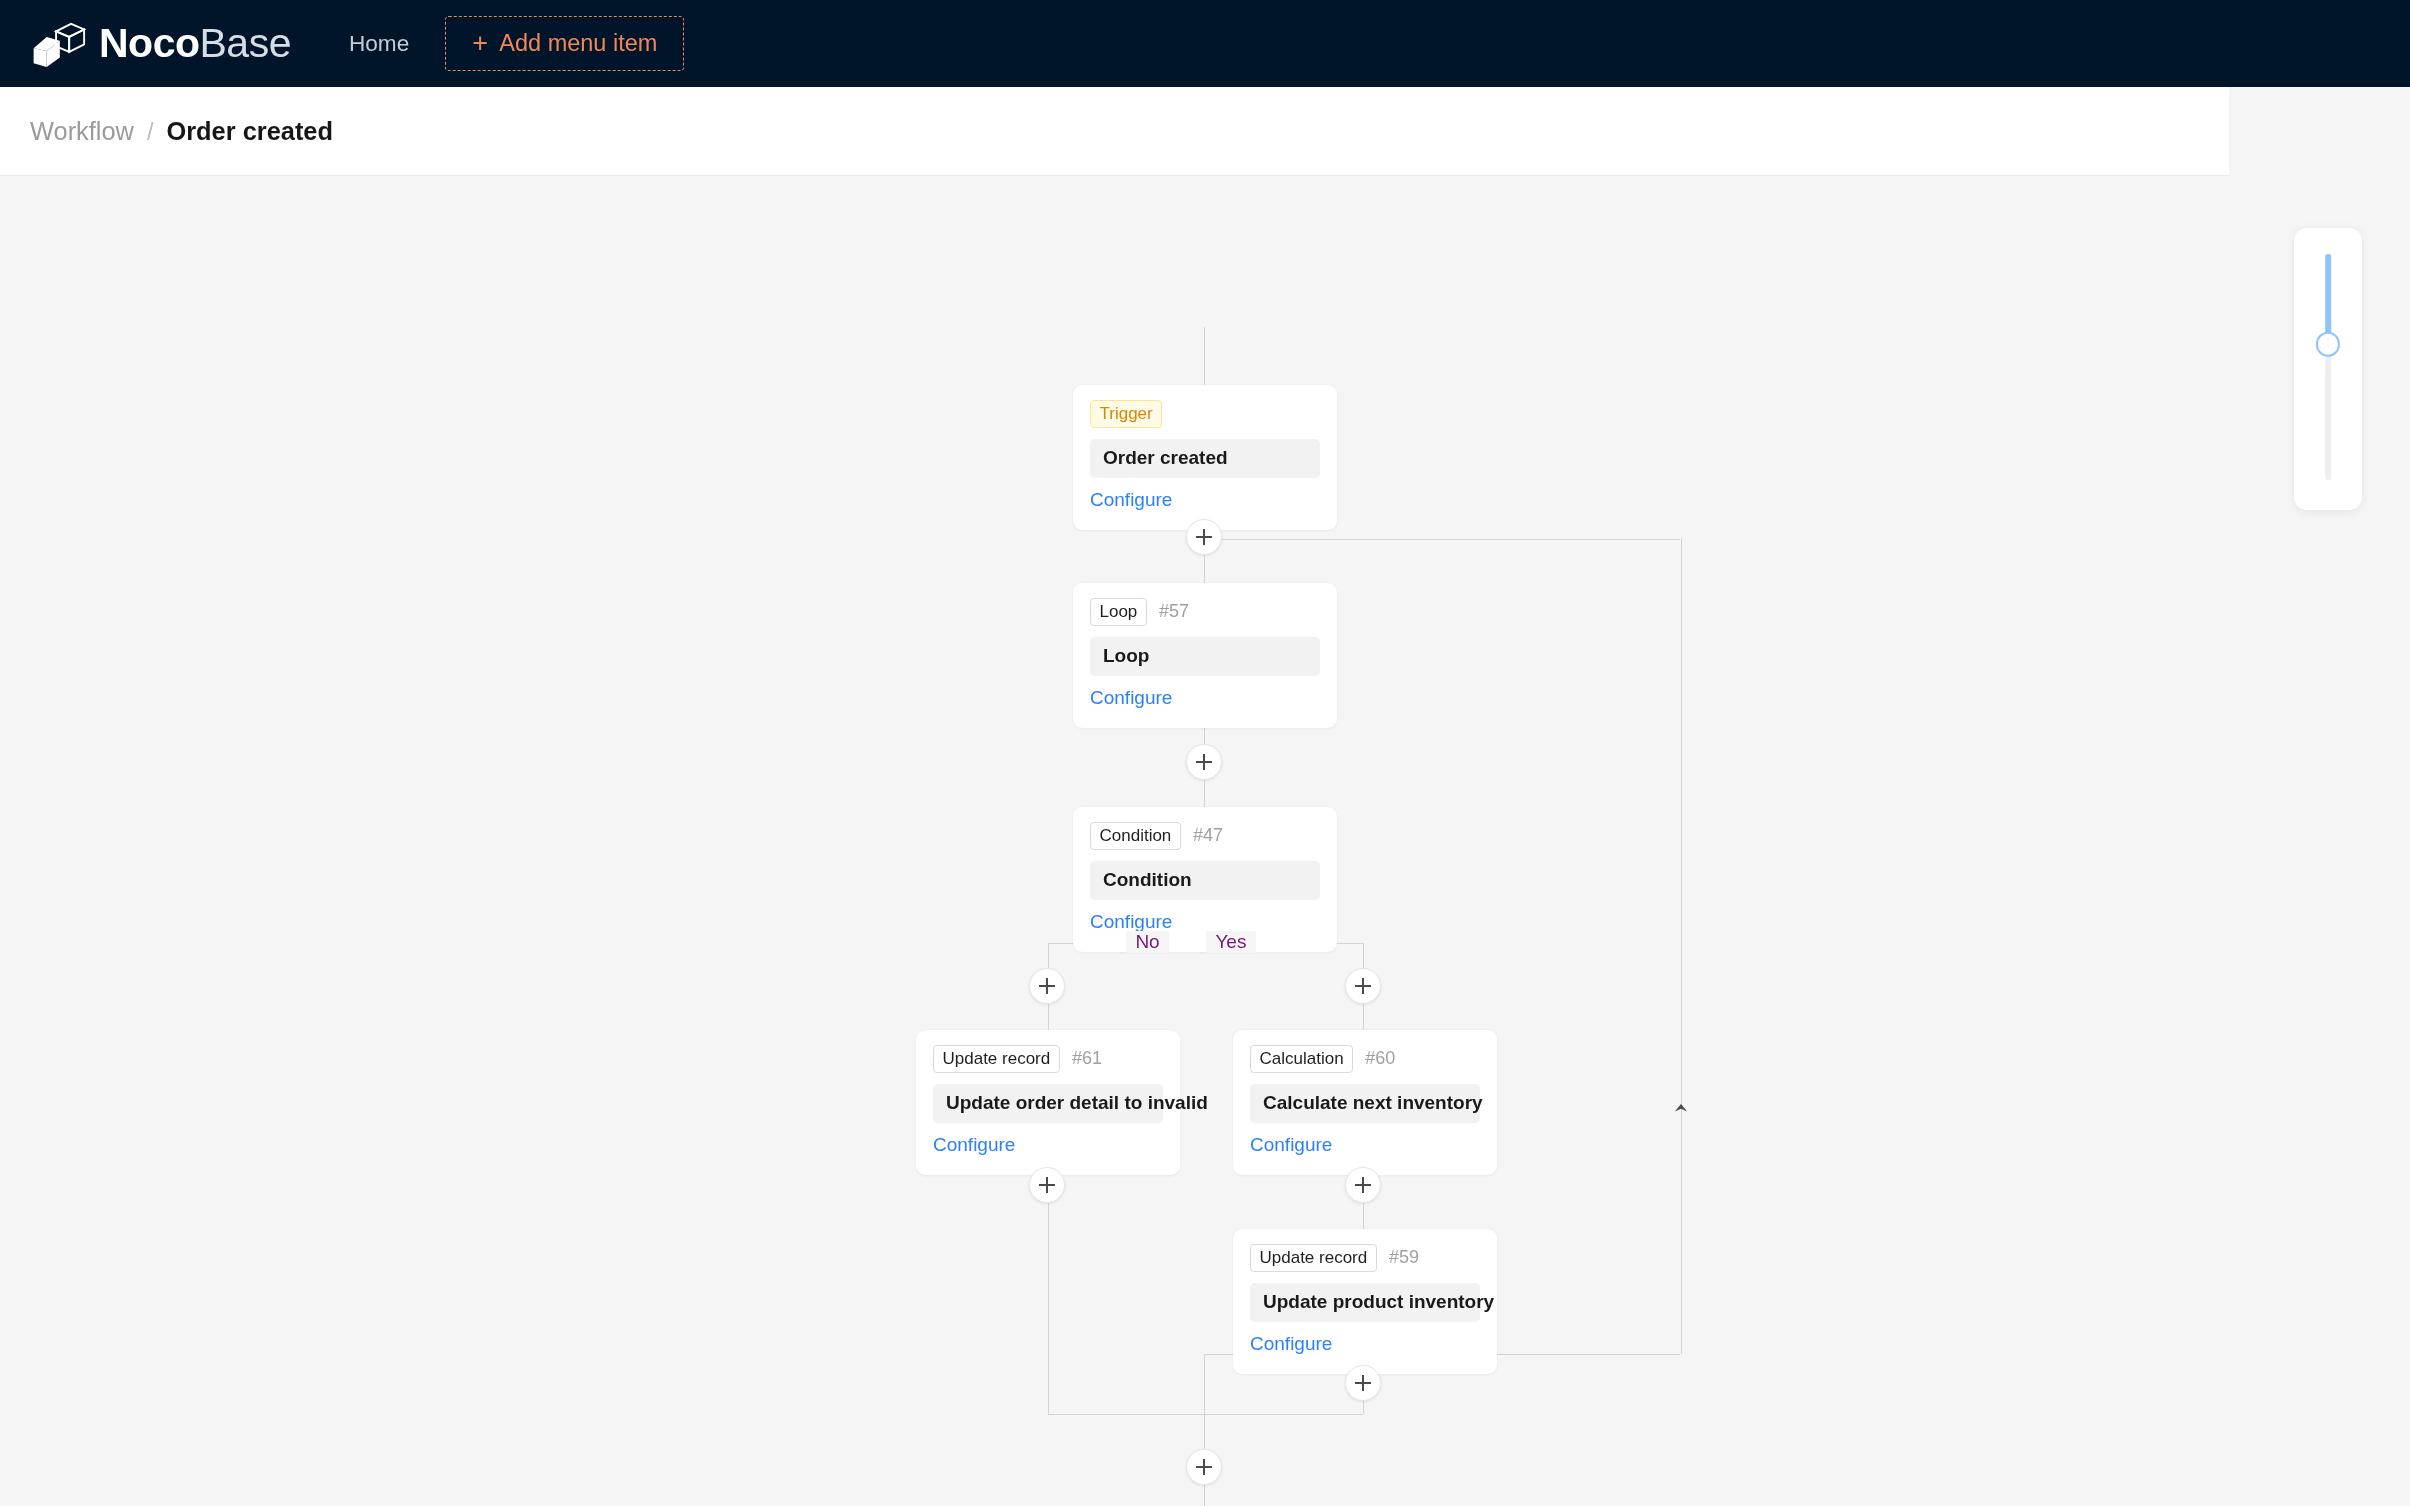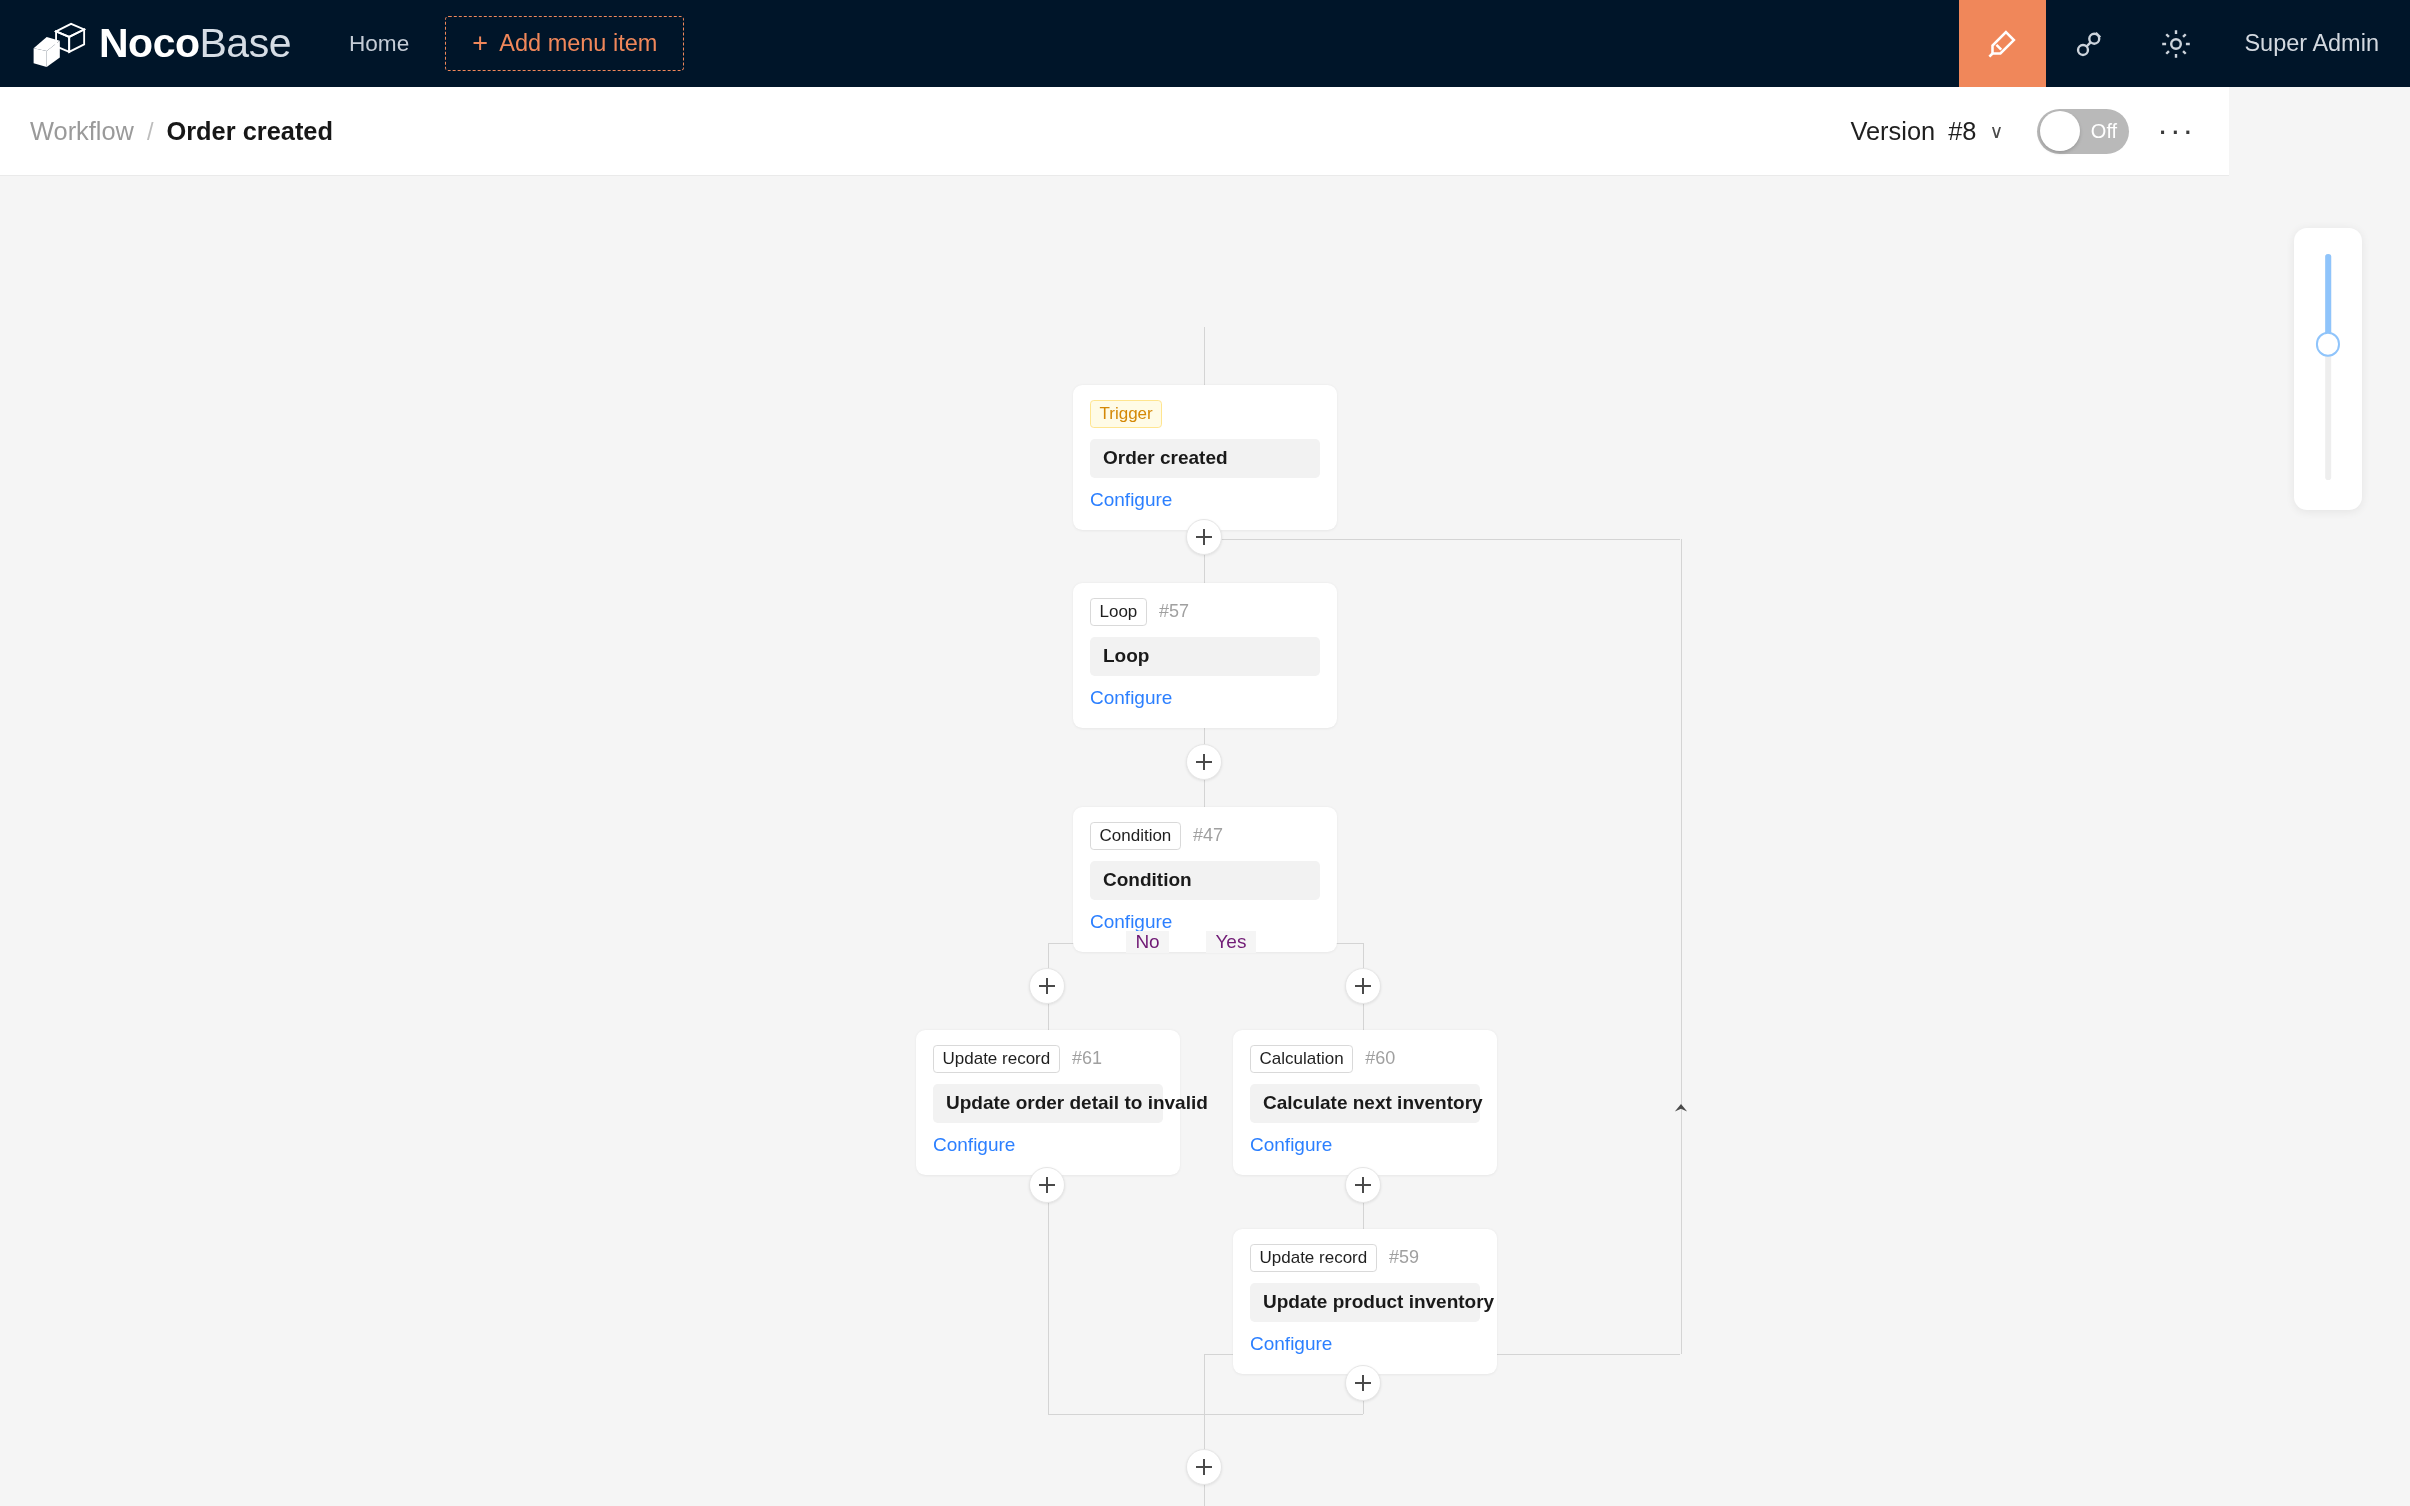--- a/index.html
+++ b/index.html
@@ -214,67 +214,29 @@
     </div>
   </div>
 
   <div class="nav-home">Home</div>
 
   <div class="add-menu-item">
     <span class="add-plus">+</span>
     <span>Add menu item</span>
   </div>
 
-  <div class="topbar-right">
-    <div class="tb-icon-btn active">
-      <svg width="38" height="38" viewBox="0 0 24 24" fill="none" stroke="#ffffff" stroke-width="1.6">
-        <path d="M14.5 4.5l5 5-8.5 8.5H6v-5z"></path>
-        <path d="M8.5 12.5l3 3"></path>
-        <path d="M6 18l-2 2"></path>
-      </svg>
-    </div>
-    <div class="tb-icon-btn">
-      <svg width="36" height="36" viewBox="0 0 24 24" fill="none" stroke="#ccd3db" stroke-width="1.6">
-        <path d="M16.5 4.5l3 3"></path>
-        <circle cx="8" cy="16" r="3.3"></circle>
-        <circle cx="15.5" cy="8.5" r="3.3"></circle>
-        <path d="M10.3 13.7l2.9-2.9"></path>
-      </svg>
-    </div>
-    <div class="tb-icon-btn">
-      <svg width="36" height="36" viewBox="0 0 24 24" fill="none" stroke="#ccd3db" stroke-width="1.6">
-        <circle cx="12" cy="12" r="3.2"></circle>
-        <path d="M12 2.8v2.6M12 18.6v2.6M21.2 12h-2.6M5.4 12H2.8M18.5 5.5l-1.8 1.8M7.3 16.7l-1.8 1.8M18.5 18.5l-1.8-1.8M7.3 7.3L5.5 5.5"></path>
-      </svg>
-    </div>
-    <div class="tb-user">Super Admin</div>
-  </div>
 </div>
 
 <div class="subbar">
   <div class="breadcrumb">
     <span class="bc-link">Workflow</span>
     <span class="bc-sep">/</span>
     <span class="bc-current">Order created</span>
   </div>
 
-  <div class="subbar-right">
-    <div class="version-select">
-      <span>Version</span>
-      <span>#8</span>
-      <span class="version-caret">∨</span>
-    </div>
-
-    <div class="toggle">
-      <span class="toggle-knob"></span>
-      <span class="toggle-label">Off</span>
-    </div>
-
-    <div class="more-btn">···</div>
-  </div>
 </div>
 
 <div class="canvas">
   <div class="canvas-inner">
 
     <div class="vline" style="left:1204px; top:151px; height:104px;"></div>
 
     <div class="vline" style="left:1204px; top:311px; height:56px;"></div>
 
     <div class="hline" style="left:1204px; top:363px; width:476px;"></div>

